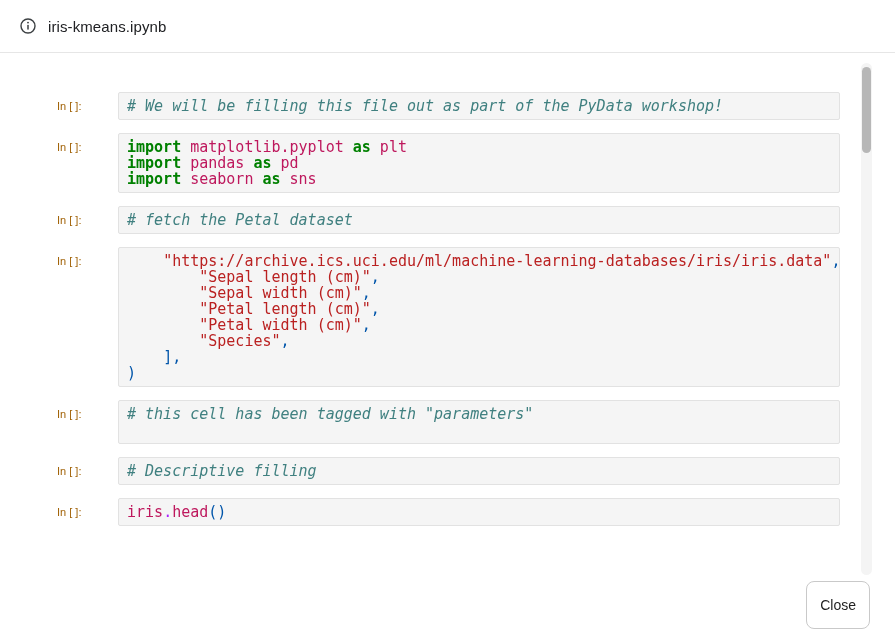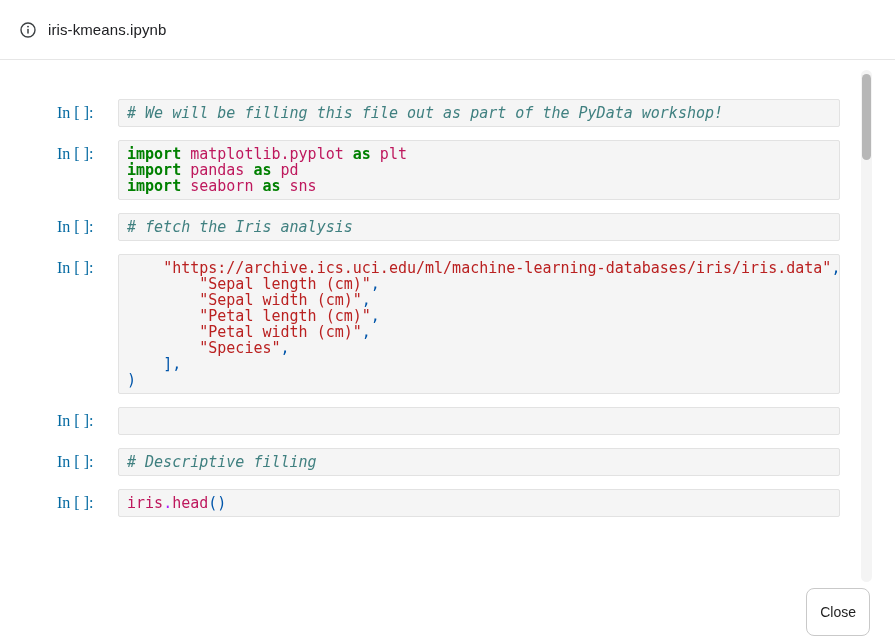--- a/index.html
+++ b/index.html
@@ -6,21 +6,21 @@
   html, body { width: 895px; height: 643px; overflow: hidden; }
   body {
     font-family: "Liberation Sans", sans-serif;
     background: #ffffff;
     color: #1f1f1f;
   }
   .app { display: flex; flex-direction: column; width: 895px; height: 643px; }
 
   
   .header {
-    height: 60px;
+    height: 53px;
     display: flex;
     align-items: center;
     padding: 0 20px;
     border-bottom: 1px solid #e6e6e6;
     flex: 0 0 auto;
   }
   .info-icon { display: inline-flex; margin-right: 12px; cursor: default; }
   .title { font-size: 15px; font-weight: 500; color: #202124; letter-spacing: .1px; }
 
   
@@ -34,24 +34,24 @@
     padding: 39px 55px 20px 57px;
   }
   .cell-row {
     display: flex;
     align-items: flex-start;
     margin-bottom: 13px;
   }
   .prompt {
     flex: 0 0 auto;
     width: 52px;
-    font-family: Liberation Serif, serif;
-    font-size: 16px;
+    font-family: Liberation Sans, sans-serif;
+    font-size: 11px;
     line-height: 16px;
-    color: #0369a1;
+    color: #a16207;
     padding-top: 6px;
     white-space: pre;
   }
   .code-box {
     flex: 1 1 auto;
     margin-left: 9px;
     background: #f5f5f5;
     border: 1px solid #e2e2e2;
     border-radius: 2px;
     padding: 5px 8px;
@@ -138,39 +138,40 @@
           <div class="prompt">In [ ]:</div>
           <div class="code-box">
             <div class="code-line"><span class="tok-kw">import</span><span class="tok-txt"> matplotlib.pyplot </span><span class="tok-kw">as</span><span class="tok-txt"> plt</span></div>
             <div class="code-line"><span class="tok-kw">import</span><span class="tok-txt"> pandas </span><span class="tok-kw">as</span><span class="tok-txt"> pd</span></div>
             <div class="code-line"><span class="tok-kw">import</span><span class="tok-txt"> seaborn </span><span class="tok-kw">as</span><span class="tok-txt"> sns</span></div>
           </div>
         </div>
         <div class="cell-row">
           <div class="prompt">In [ ]:</div>
           <div class="code-box">
-            <div class="code-line"><span class="tok-com"># fetch the Iris analysis</span></div>
+            <div class="code-line"><span class="tok-com"># fetch the Petal dataset</span></div>
           </div>
         </div>
         <div class="cell-row">
           <div class="prompt">In [ ]:</div>
           <div class="code-box">
             <div class="code-line"><span class="tok-txt">    </span><span class="tok-str">"https://archive.ics.uci.edu/ml/machine-learning-databases/iris/iris.data"</span><span class="tok-pun">,</span></div>
             <div class="code-line"><span class="tok-txt">        </span><span class="tok-str">"Sepal length (cm)"</span><span class="tok-pun">,</span></div>
             <div class="code-line"><span class="tok-txt">        </span><span class="tok-str">"Sepal width (cm)"</span><span class="tok-pun">,</span></div>
             <div class="code-line"><span class="tok-txt">        </span><span class="tok-str">"Petal length (cm)"</span><span class="tok-pun">,</span></div>
             <div class="code-line"><span class="tok-txt">        </span><span class="tok-str">"Petal width (cm)"</span><span class="tok-pun">,</span></div>
             <div class="code-line"><span class="tok-txt">        </span><span class="tok-str">"Species"</span><span class="tok-pun">,</span></div>
             <div class="code-line"><span class="tok-txt">    </span><span class="tok-pun">],</span></div>
             <div class="code-line"><span class="tok-pun">)</span></div>
           </div>
         </div>
         <div class="cell-row">
           <div class="prompt">In [ ]:</div>
           <div class="code-box">
+            <div class="code-line"><span class="tok-com"># this cell has been tagged with "parameters"</span></div>
             <div class="code-line">&nbsp;</div>
           </div>
         </div>
         <div class="cell-row">
           <div class="prompt">In [ ]:</div>
           <div class="code-box">
             <div class="code-line"><span class="tok-com"># Descriptive filling</span></div>
           </div>
         </div>
         <div class="cell-row">

